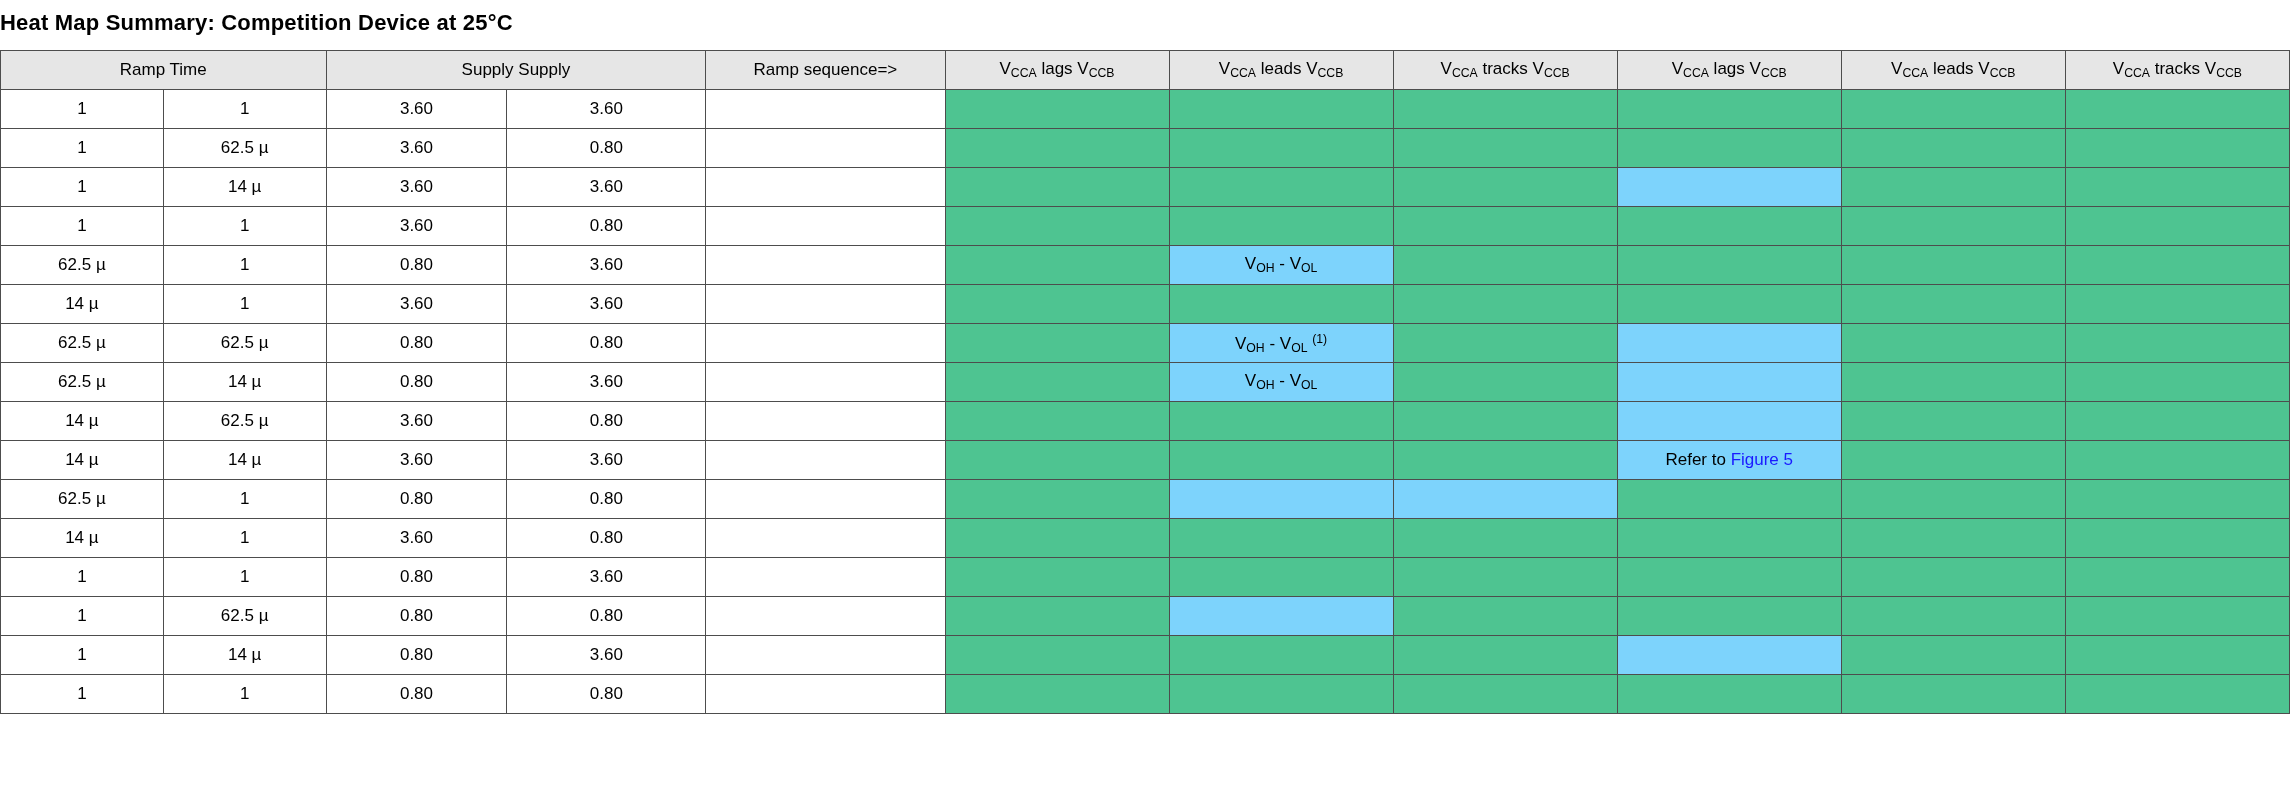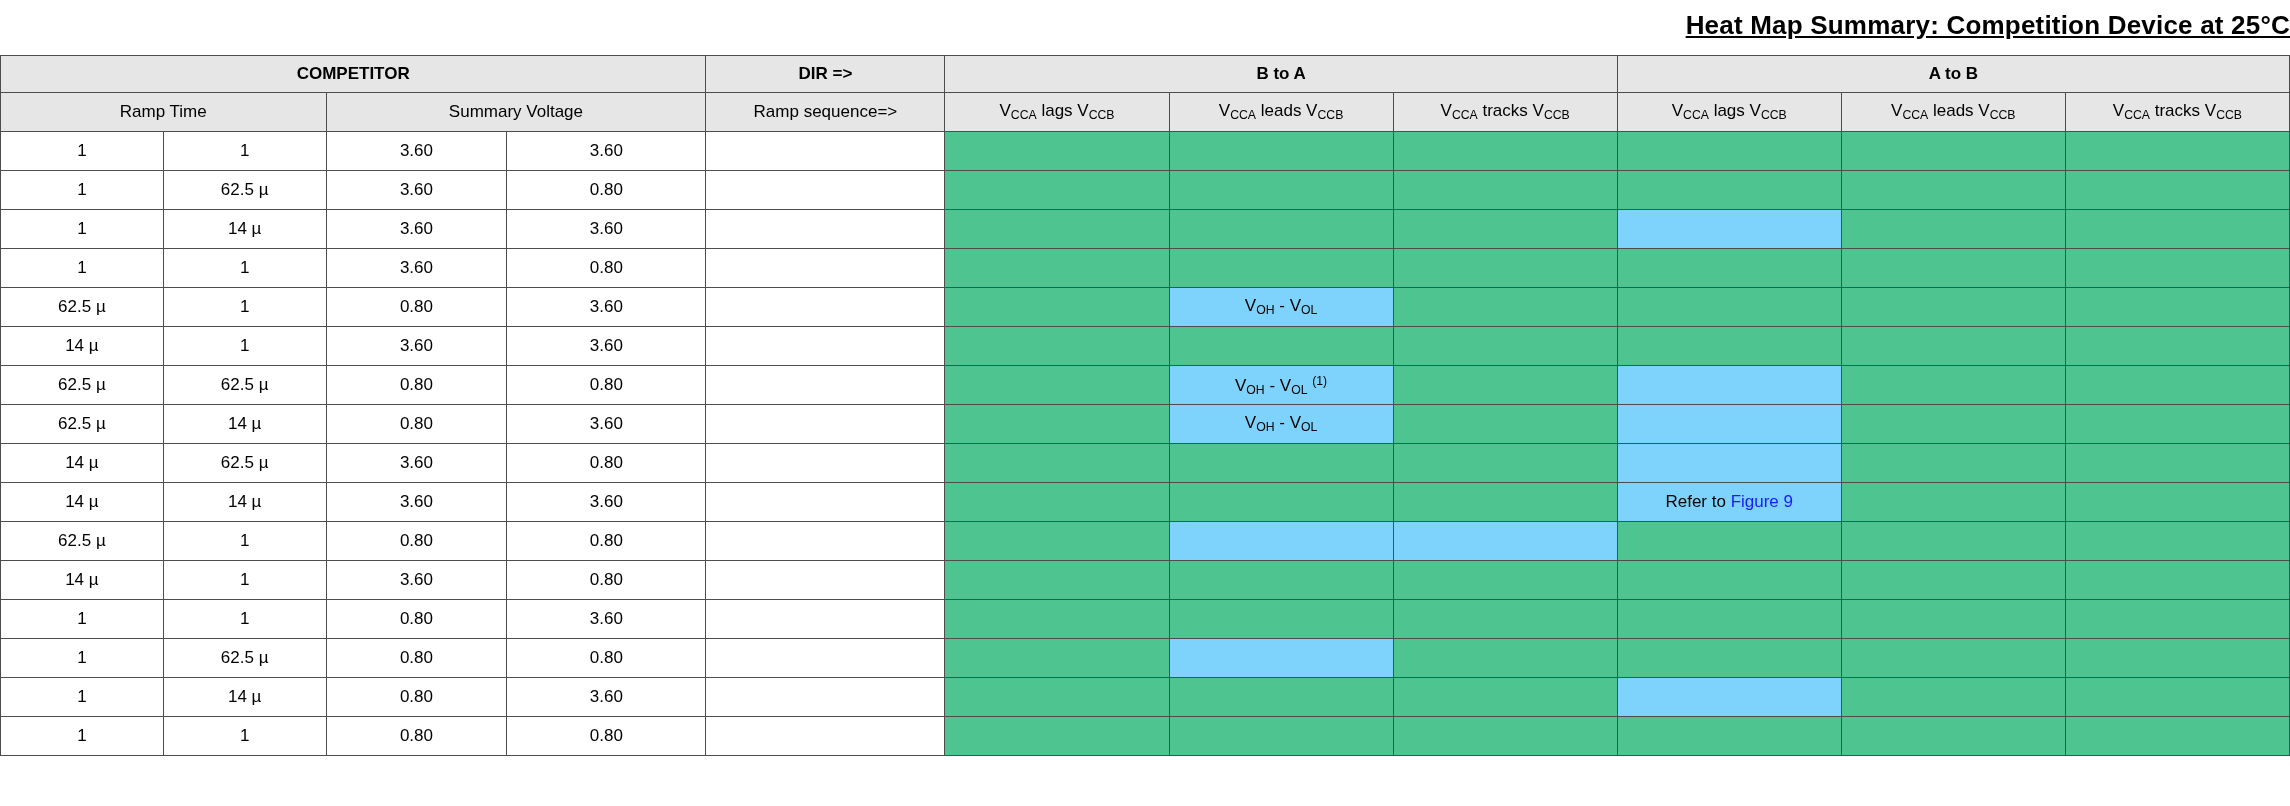--- a/index.html
+++ b/index.html
@@ -12,26 +12,25 @@
     height: 806px;
     font-family: "Liberation Sans", sans-serif;
     color: #000000;
     overflow: hidden;
   }
   .page {
     width: 2290px;
     box-sizing: border-box;
   }
   .title {
-    text-align: right;
-    font-size: 26px;
+    text-align: left;
+    font-size: 22px;
     font-weight: bold;
     padding: 10px 0 14px 0;
     letter-spacing: 0.2px;
-    text-decoration: underline;
   }
   table.heatmap {
     border-collapse: collapse;
     table-layout: fixed;
     width: 2290px;
     font-size: 17px;
   }
   table.heatmap th,
   table.heatmap td {
     border: 1px solid #4d4d4d;
@@ -92,29 +91,23 @@
         <col class="c3">
         <col class="c4">
       <col class="c5">
         <col class="c6">
         <col class="c7">
         <col class="c8">
         <col class="c9">
         <col class="c10">
     </colgroup>
     <thead>
-      <tr class="hdr-row1">
-        <th colspan="4" class="bold">COMPETITOR</th>
-        <th colspan="1" class="bold">DIR =&gt;</th>
-        <th colspan="3" class="bold">B to A</th>
-        <th colspan="3" class="bold">A to B</th>
-      </tr>
       <tr class="hdr-row2">
         <th colspan="2">Ramp Time</th>
-        <th colspan="2">Summary Voltage</th>
+        <th colspan="2">Supply Supply</th>
         <th colspan="1">Ramp sequence=&gt;</th>
         <th colspan="1">V<sub>CCA</sub> lags V<sub>CCB</sub></th>
         <th colspan="1">V<sub>CCA</sub> leads V<sub>CCB</sub></th>
         <th colspan="1">V<sub>CCA</sub> tracks V<sub>CCB</sub></th>
         <th colspan="1">V<sub>CCA</sub> lags V<sub>CCB</sub></th>
         <th colspan="1">V<sub>CCA</sub> leads V<sub>CCB</sub></th>
         <th colspan="1">V<sub>CCA</sub> tracks V<sub>CCB</sub></th>
       </tr>
     </thead>
     <tbody id="tbody">
@@ -237,21 +230,21 @@
         </tr>
         <tr>
           <td>14 µ</td>
           <td>14 µ</td>
           <td>3.60</td>
           <td>3.60</td>
           <td class="blank"></td>
           <td class="green"></td>
           <td class="green"></td>
           <td class="green"></td>
-          <td class="red">Refer to <span class="link">Figure 9</span></td>
+          <td class="red">Refer to <span class="link">Figure 5</span></td>
           <td class="green"></td>
           <td class="green"></td>
         </tr>
         <tr>
           <td>62.5 µ</td>
           <td>1</td>
           <td>0.80</td>
           <td>0.80</td>
           <td class="blank"></td>
           <td class="green"></td>

